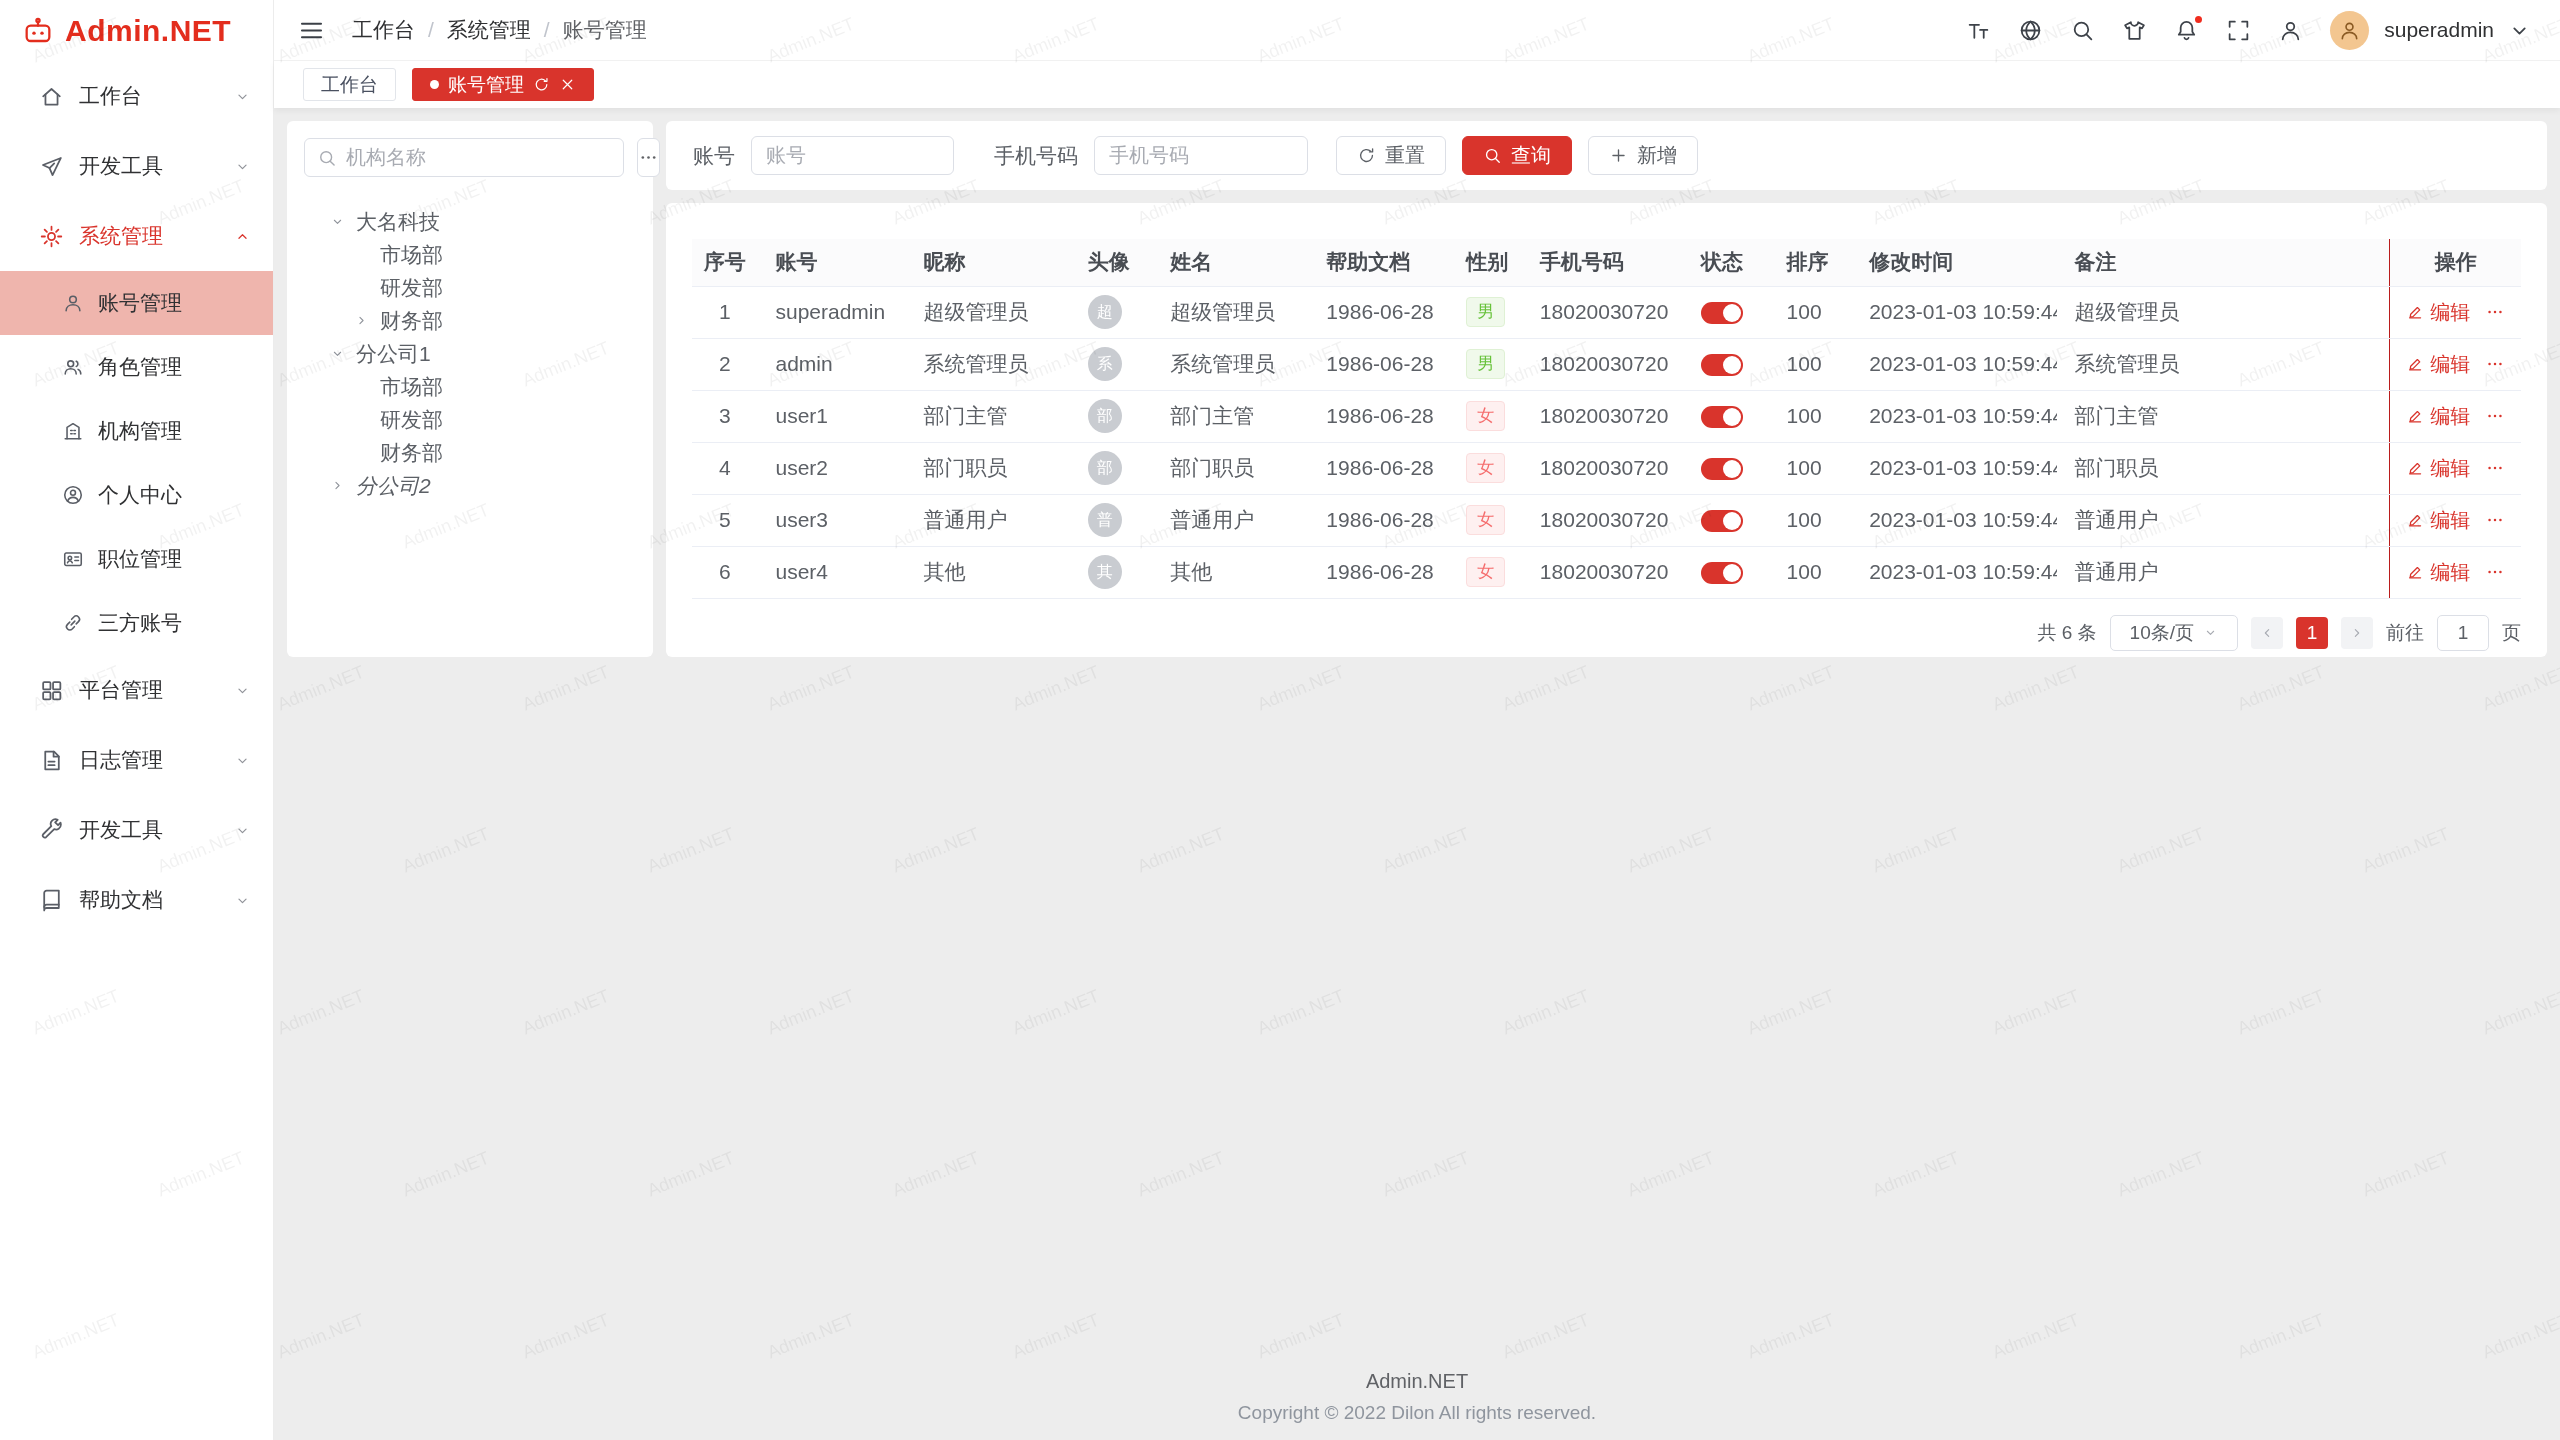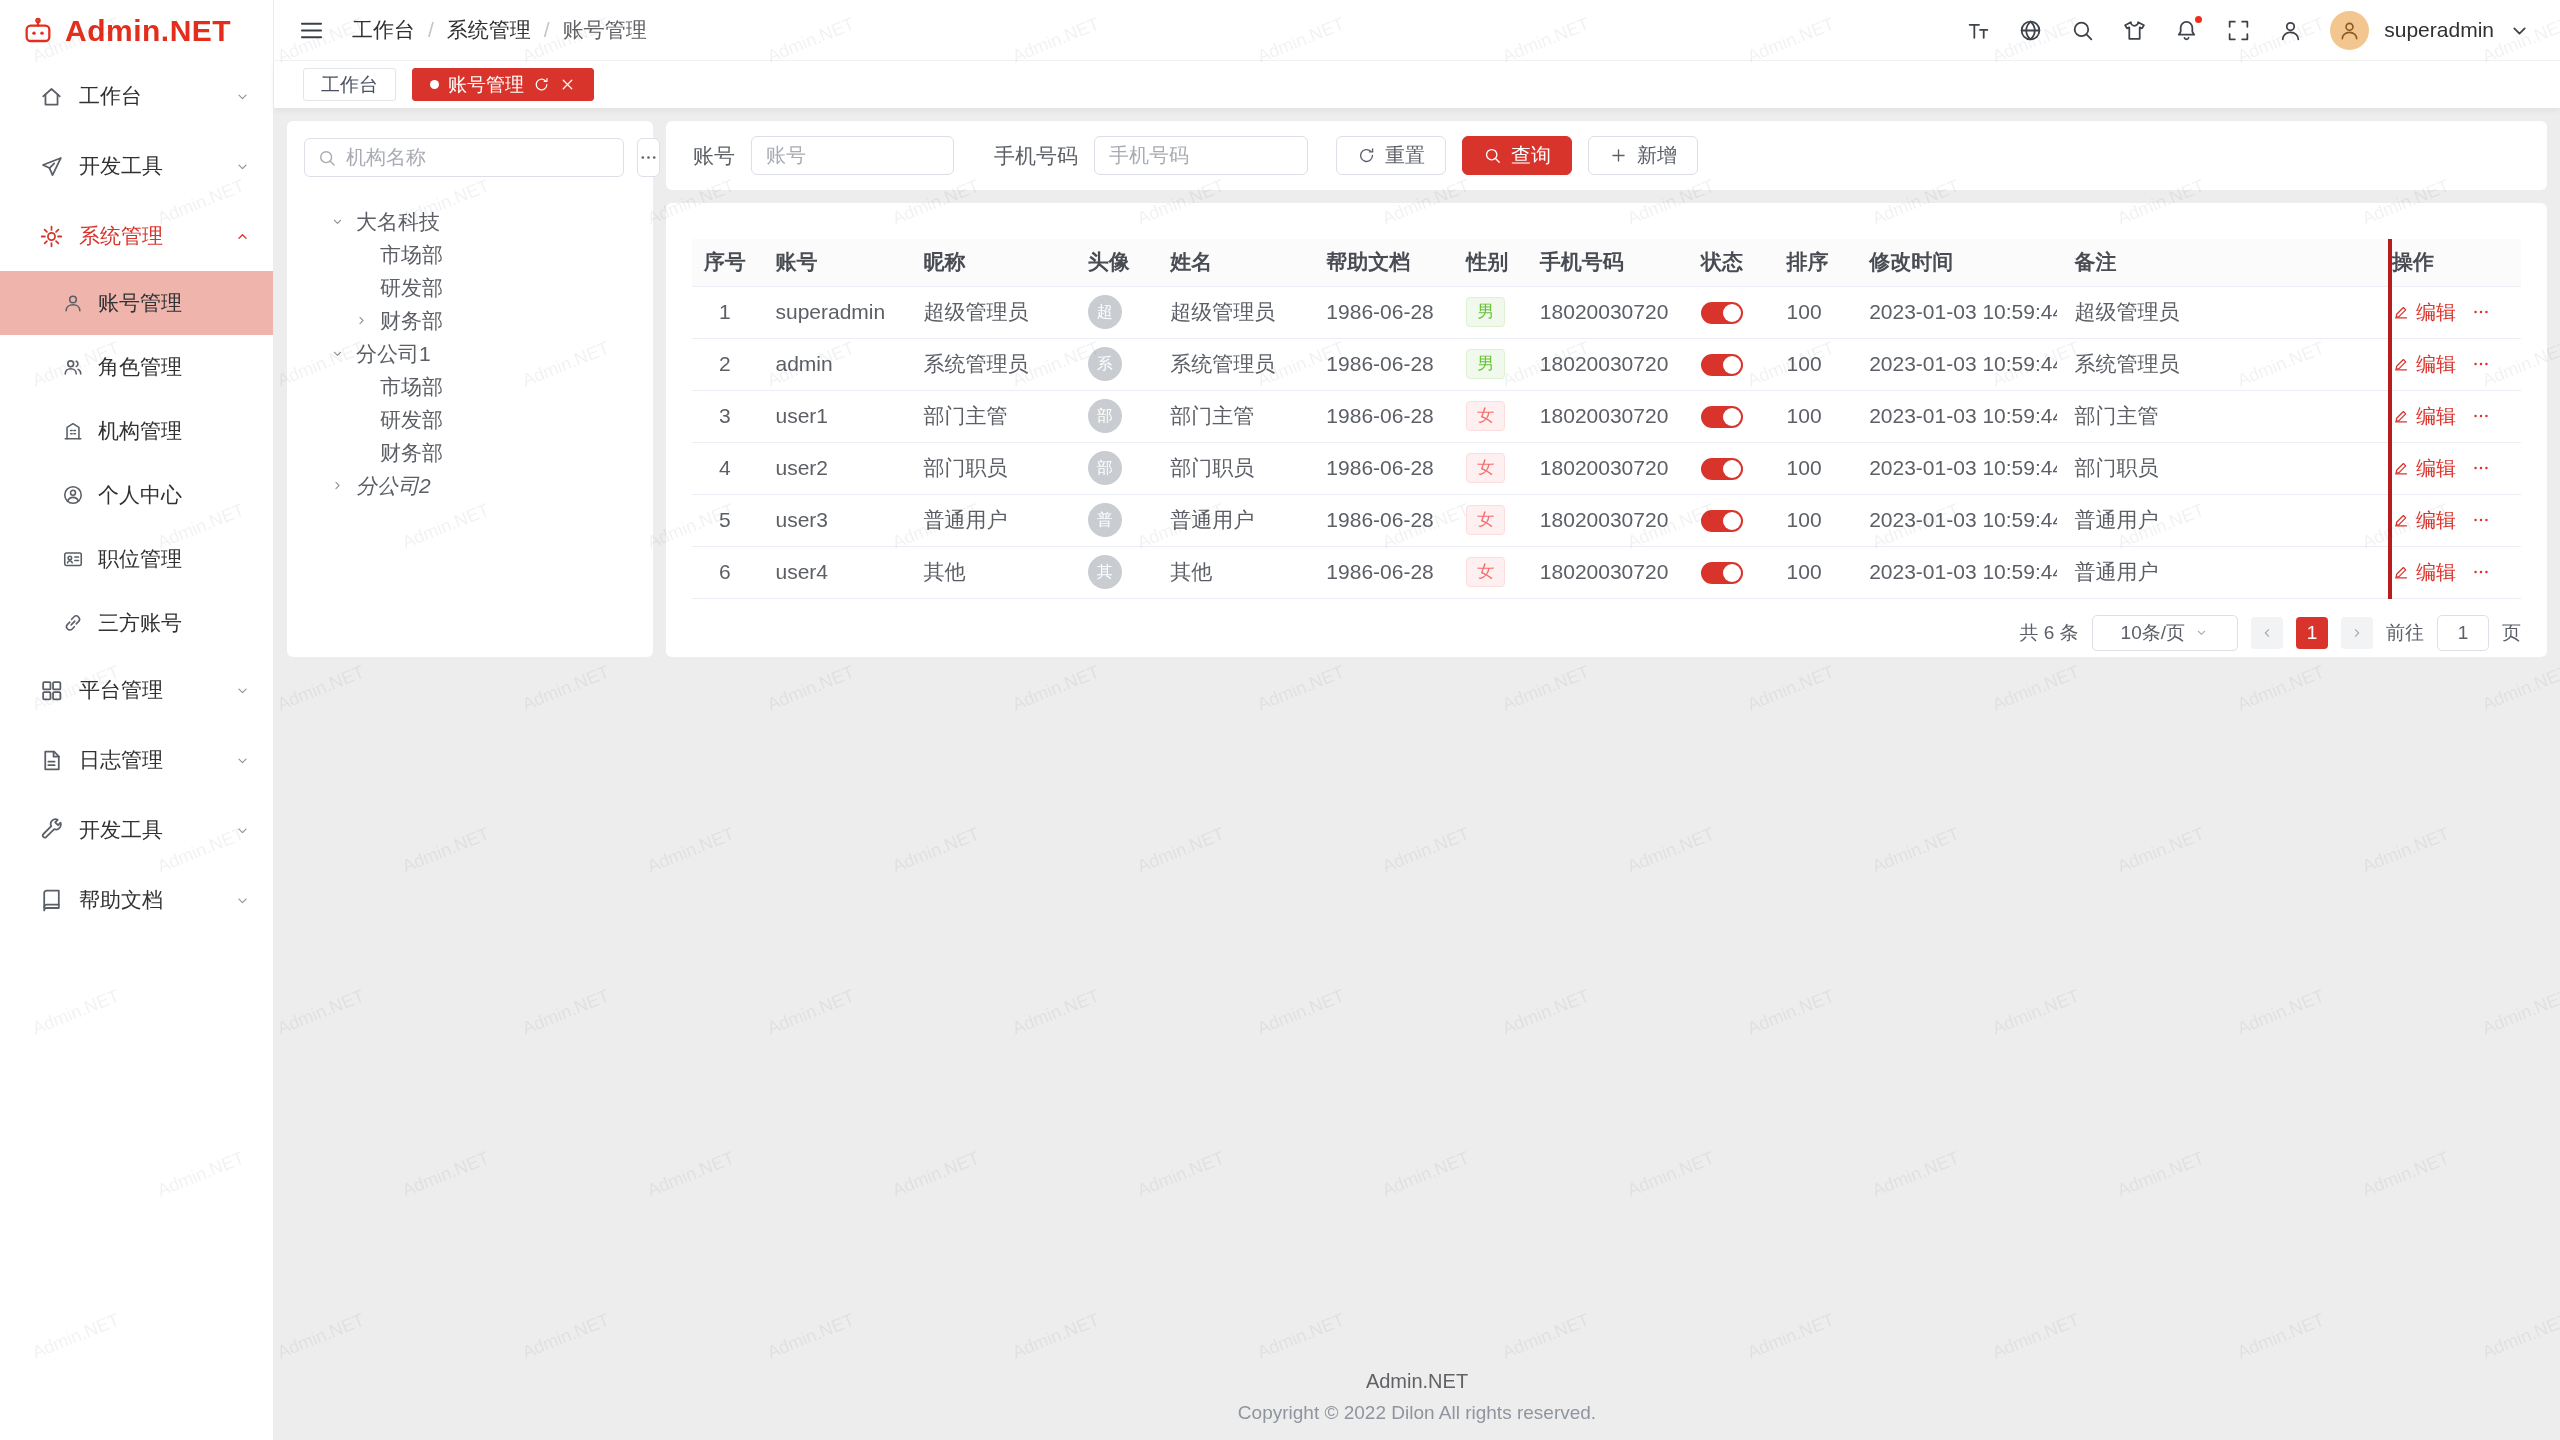--- a/index.html
+++ b/index.html
@@ -77,35 +77,35 @@
   .btn{height:39px;display:inline-flex;align-items:center;gap:9px;padding:0 20px;border:1px solid #dcdfe6;border-radius:6px;background:#fff;font-size:20px;color:#5c6066;cursor:pointer}
   .btn .icon{width:19px;height:19px}
   .btn.primary{background:#d9342c;border-color:#d9342c;color:#fff}
 
   
   .table-card{flex:1;padding:36px 26px 0;display:flex;flex-direction:column}
   table{width:100%;border-collapse:collapse;table-layout:fixed;font-size:21px;color:#5c6066}
   thead th{height:47px;background:#fbfbfc;border-bottom:1px solid #ebeef5;font-weight:600;color:#494d53;text-align:left;padding:0 0 0 18px;white-space:nowrap}
   tbody td{height:52px;border-bottom:1px solid #ebeef5;padding:0 0 0 18px;white-space:nowrap;overflow:hidden}
   th.c-center,td.c-center{text-align:center;padding-left:0}
-  th.op,td.op{border-left:4px solid #b91c1c;padding-left:0}
+  th.op,td.op{border-left:1px solid #b91c1c;text-align:center;padding-left:0}
   .avatar{width:34px;height:34px;border-radius:50%;background:#c9ccd1;color:#fff;display:inline-flex;align-items:center;justify-content:center;font-size:16px;vertical-align:middle}
   .tag{display:inline-block;padding:3px 10px;border-radius:4px;font-size:17px;line-height:1.25}
   .tag.male{background:#f0f9eb;border:1px solid #dff1d4;color:#67c23a}
   .tag.female{background:#fef0f0;border:1px solid #fbdddd;color:#f56c6c}
   .switch{display:inline-block;width:42px;height:22px;border-radius:11px;background:#c0ccda;position:relative;vertical-align:middle;cursor:pointer}
   .switch.on{background:#d9342c}
   .switch::after{content:"";position:absolute;width:18px;height:18px;border-radius:50%;background:#fff;top:2px;left:2px}
   .switch.on::after{left:auto;right:2px}
   .edit-link{color:#d9342c;display:inline-flex;align-items:center;gap:6px;font-size:20px;cursor:pointer;vertical-align:middle}
   .edit-link .icon{width:18px;height:18px}
   .more-dots{width:20px;height:20px;color:#d9342c;margin-left:15px;vertical-align:middle;cursor:pointer}
 
   .pagination{display:flex;align-items:center;justify-content:flex-end;gap:13px;margin-top:16px;font-size:19px;color:#5c6066}
-  .psel{height:36px;border:1px solid #dcdfe6;border-radius:5px;display:inline-flex;align-items:center;gap:9px;padding:0 28px;cursor:pointer;background:#fff}
+  .psel{height:36px;border:1px solid #dcdfe6;border-radius:5px;display:inline-flex;align-items:center;gap:9px;padding:0 19px;cursor:pointer;background:#fff}
   .psel .icon{width:15px;height:15px;color:#a8abb2}
   .pbtn{width:32px;height:32px;border:0;background:#f2f3f5;border-radius:4px;display:inline-flex;align-items:center;justify-content:center;color:#a8abb2;cursor:pointer}
   .pbtn .icon{width:16px;height:16px}
   .pnum{width:32px;height:32px;border:0;border-radius:4px;background:#d9342c;color:#fff;font-size:19px;cursor:pointer}
   .pinput{width:52px;height:36px;border:1px solid #dcdfe6;border-radius:5px;text-align:center;font-size:19px;color:#5c6066;outline:none;background:#fff}
 
   .footer{position:absolute;left:0;right:0;bottom:16px;text-align:center}
   .f1{font-size:20px;color:#606266;margin-bottom:9px}
   .f2{font-size:19px;color:#8f959e}
 

